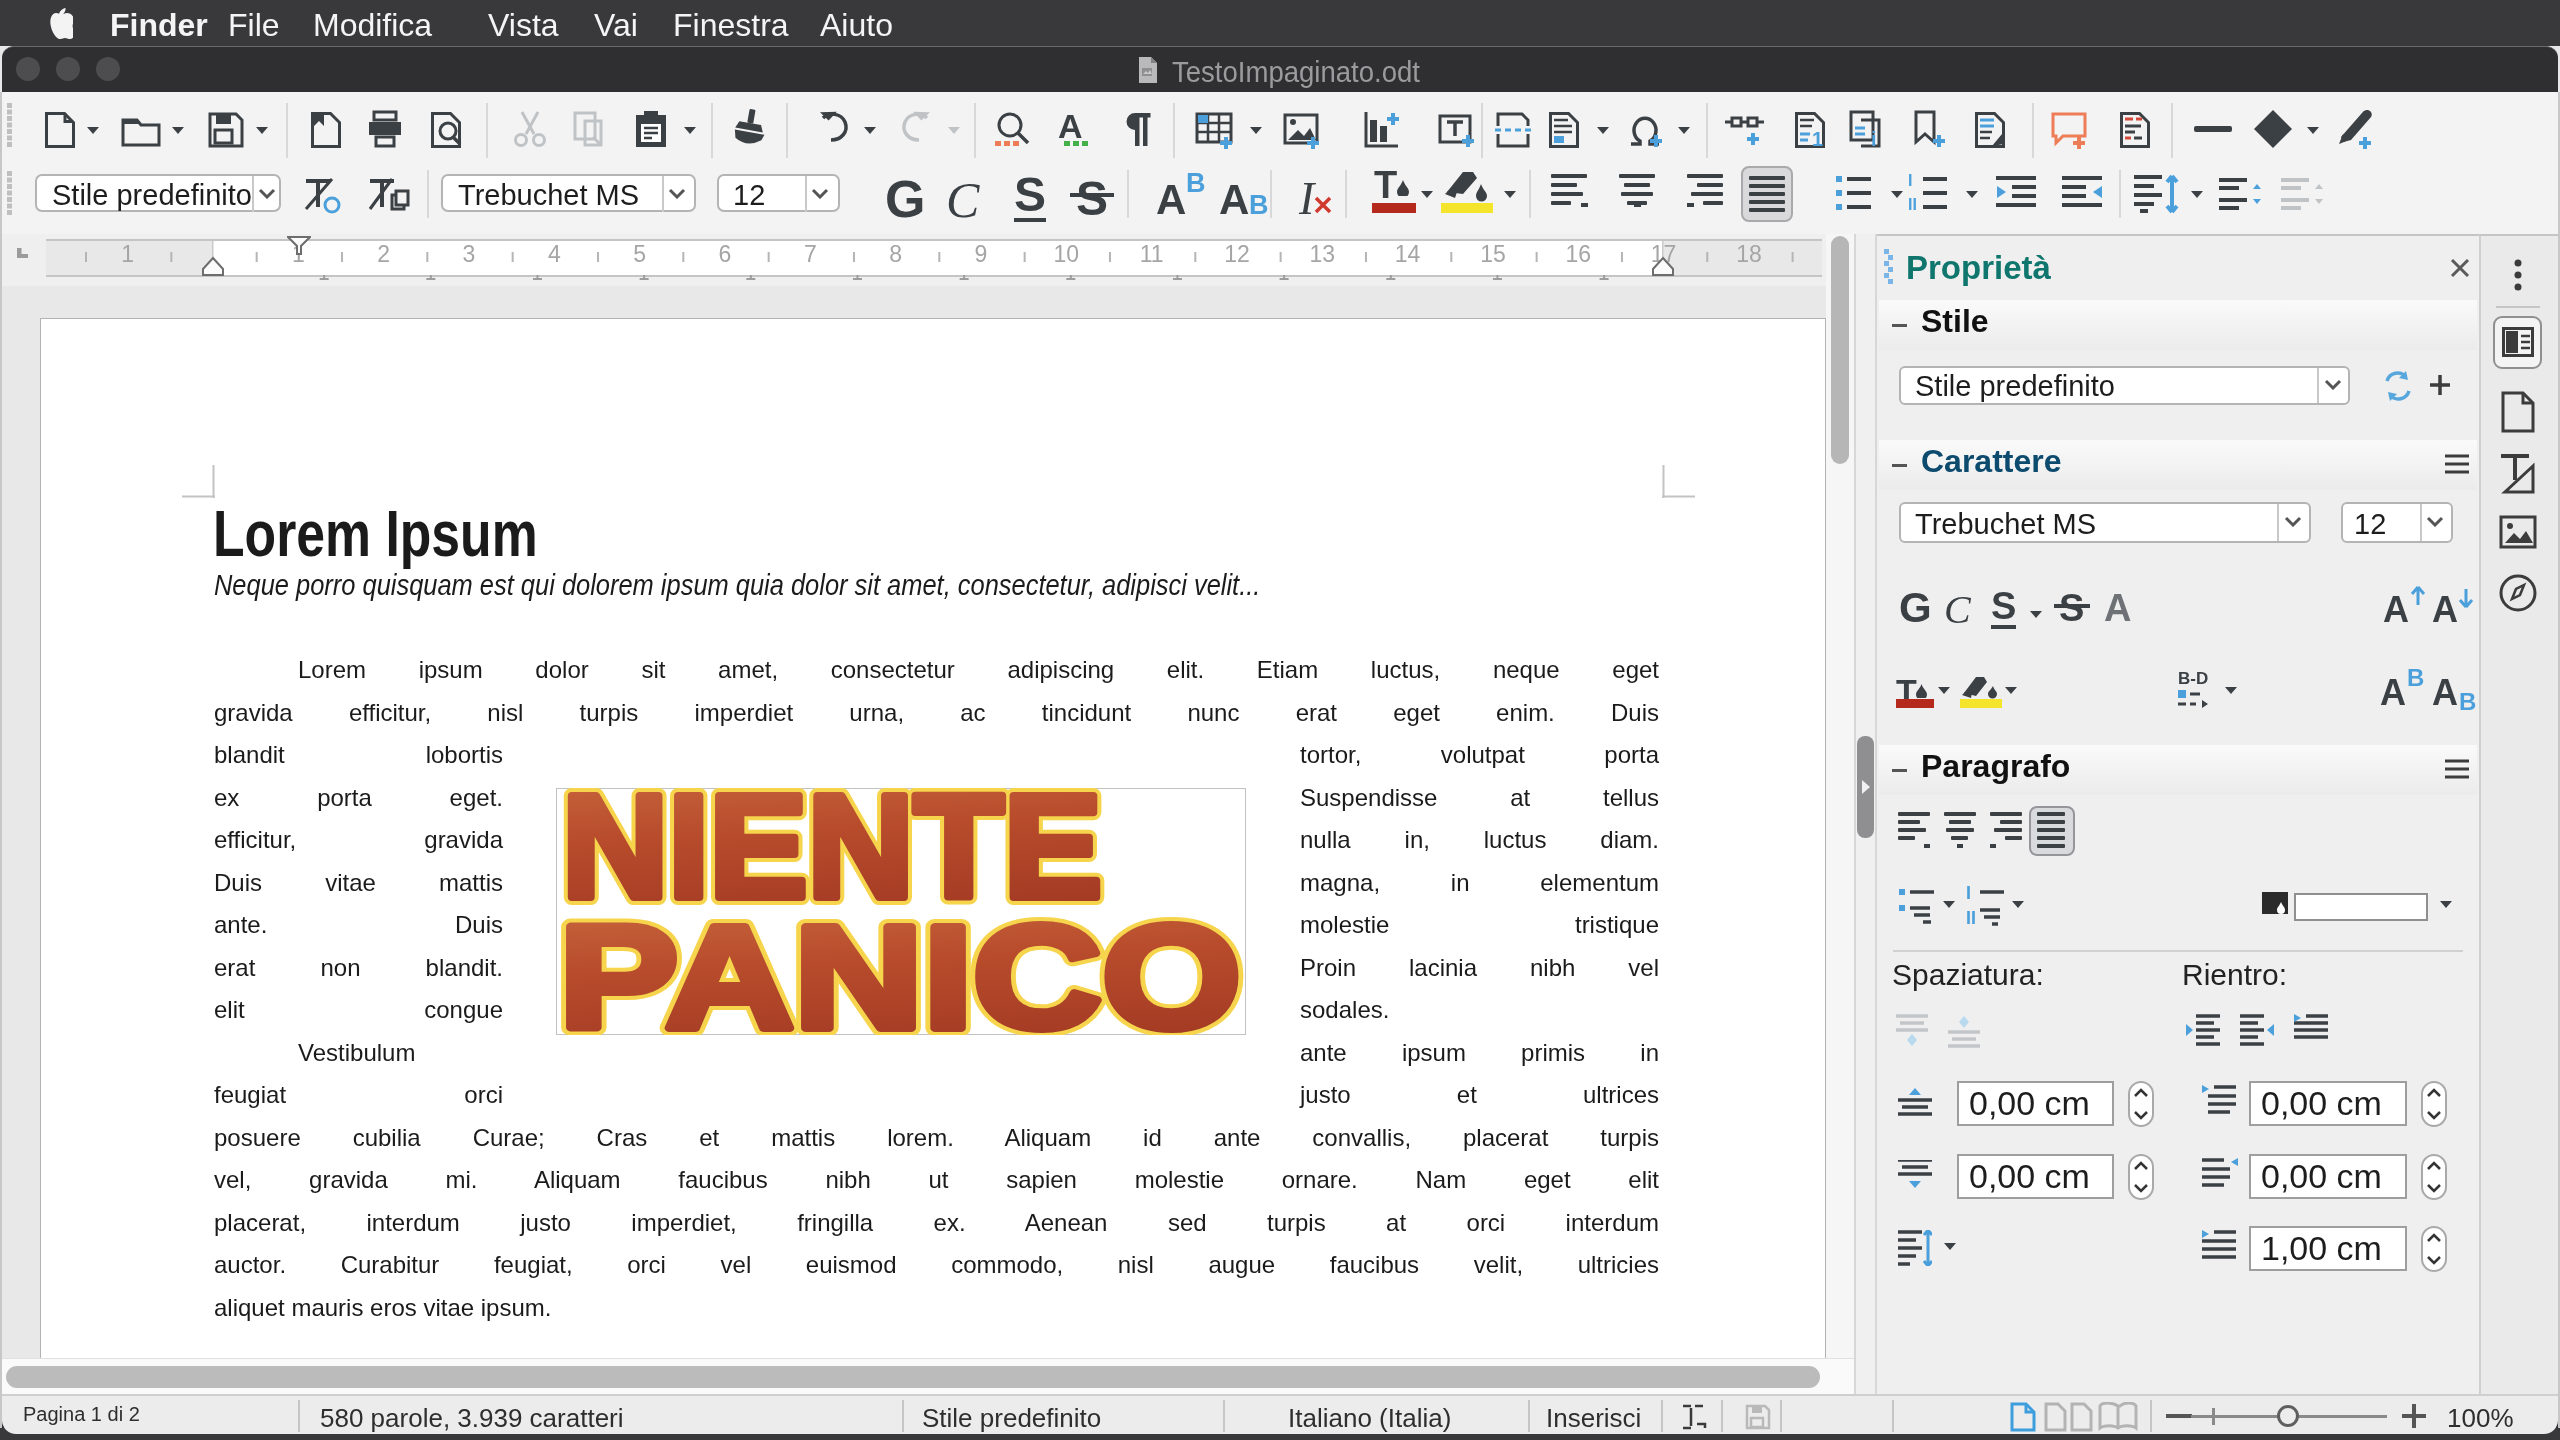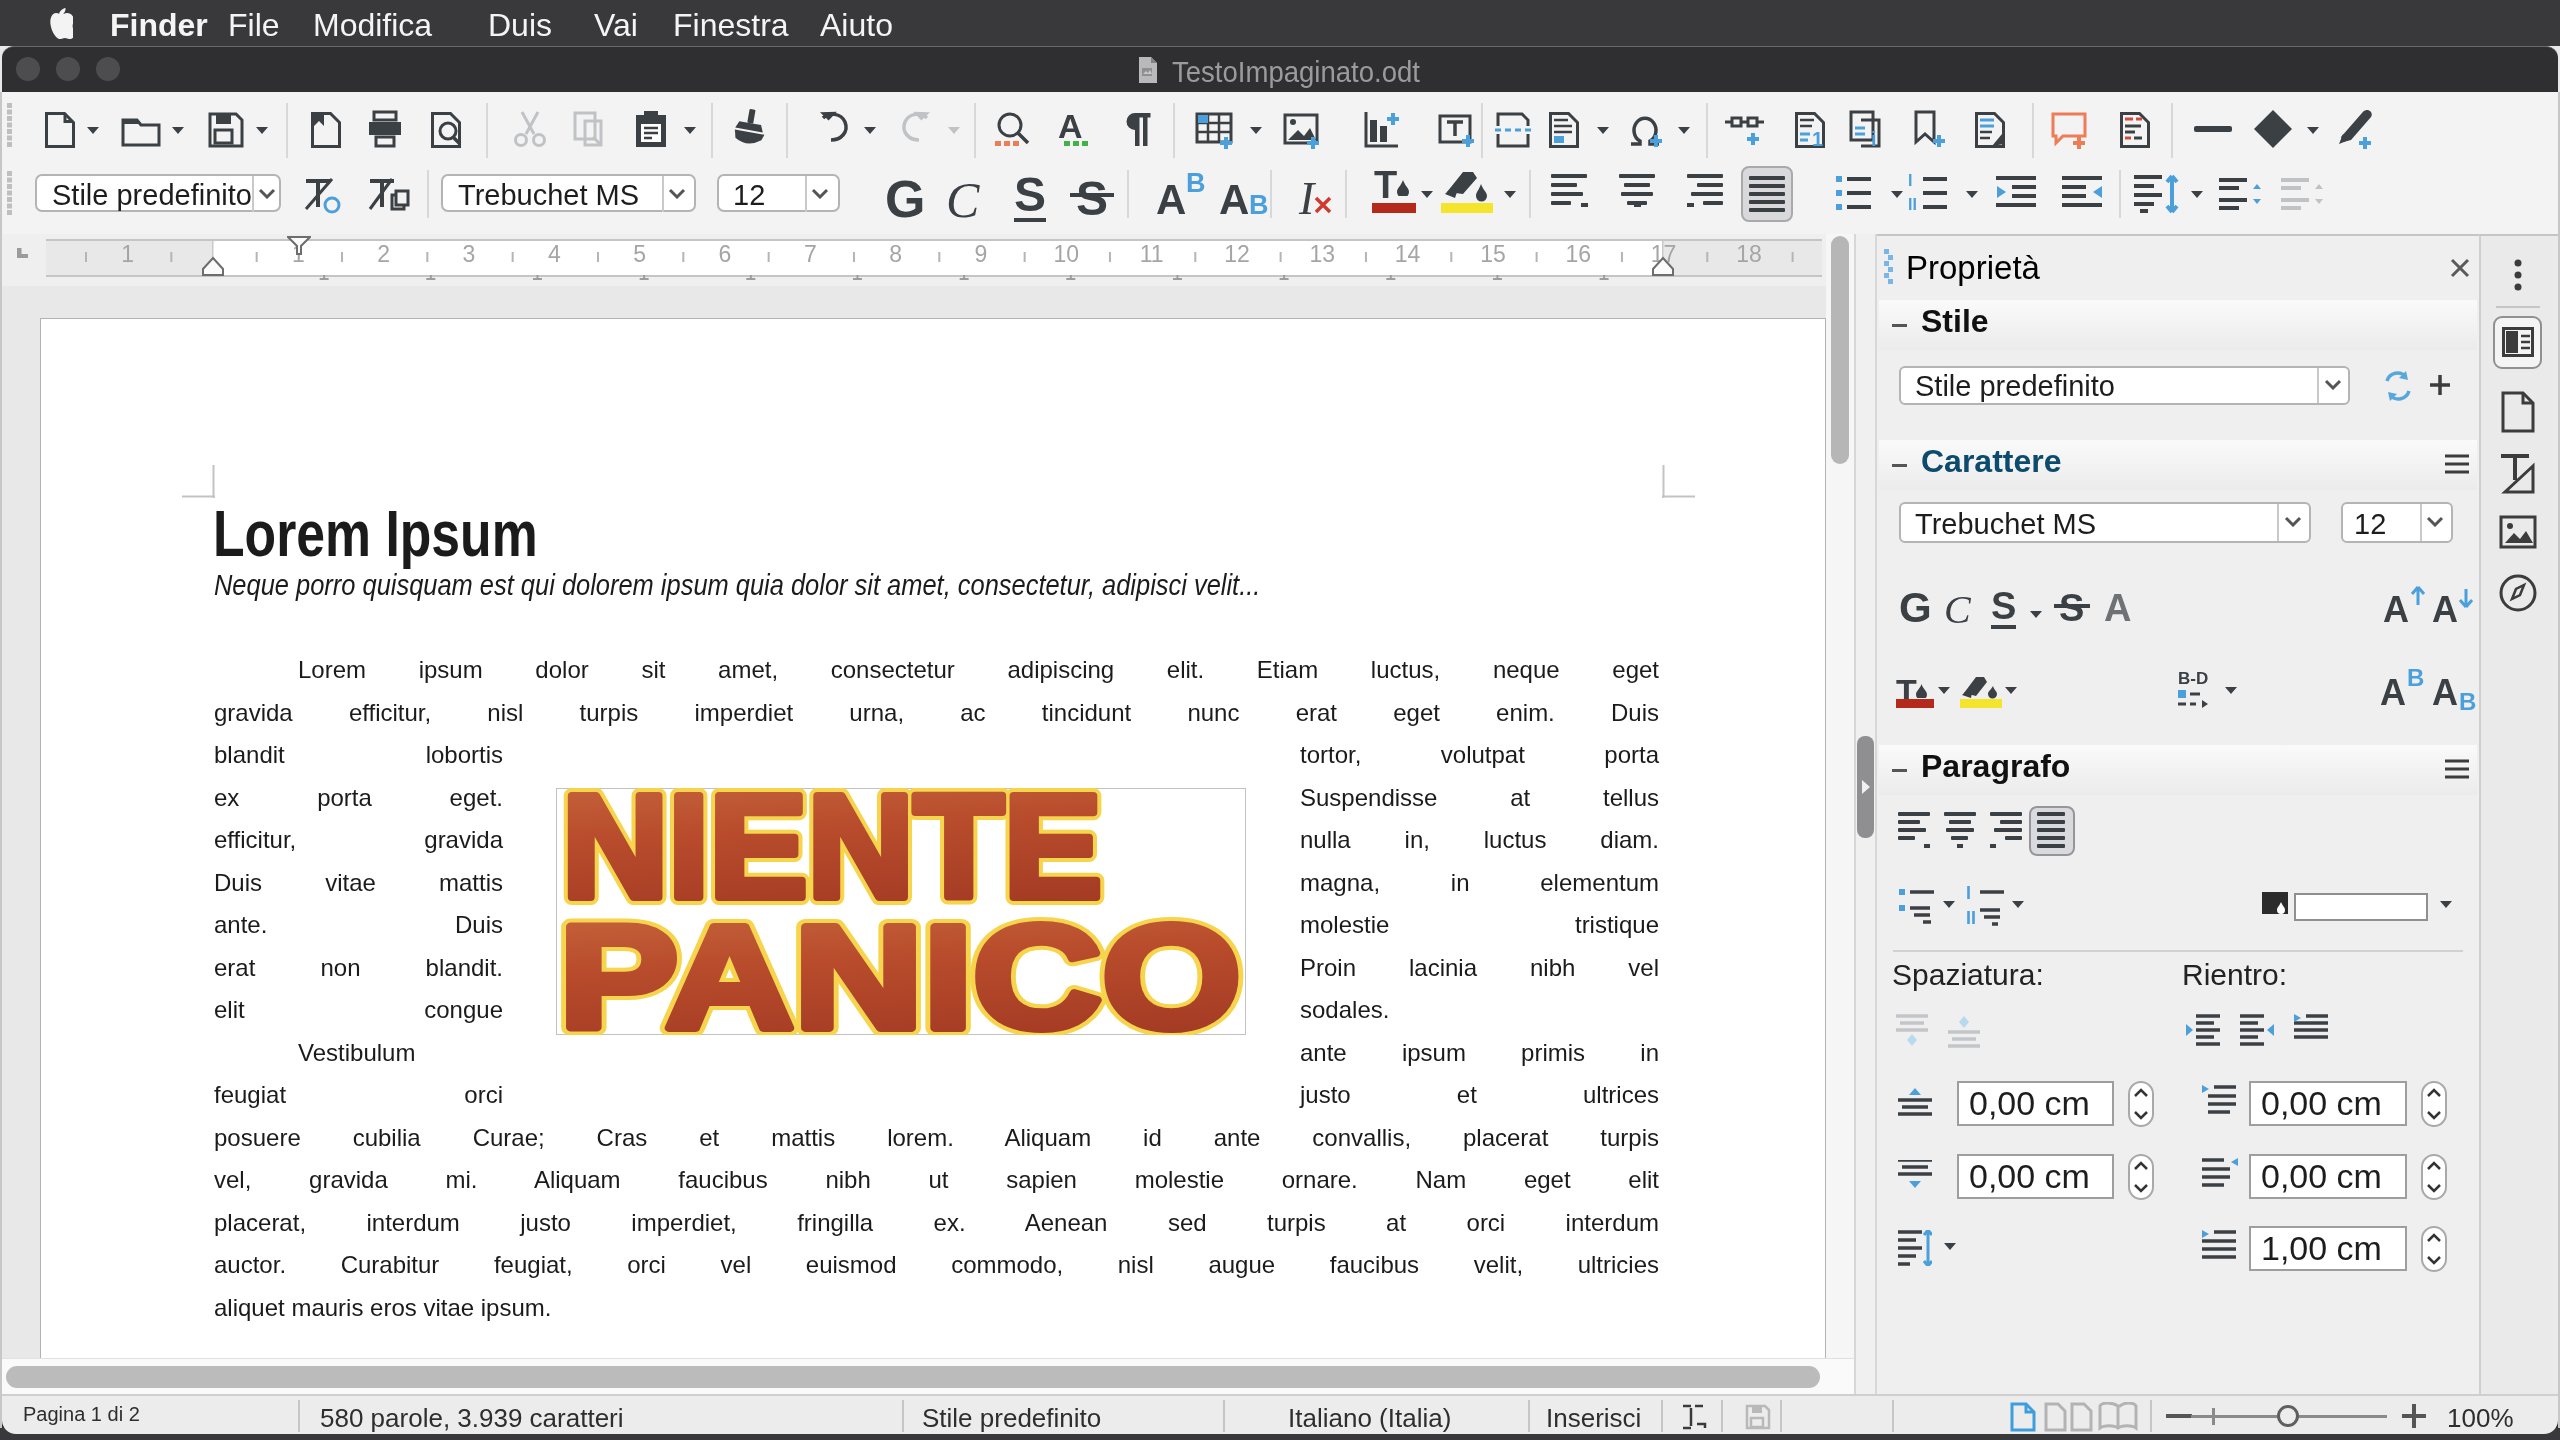--- a/index.html
+++ b/index.html
@@ -10,21 +10,21 @@
 .ctext{position:absolute;font-size:29px;color:#1d1d1d;white-space:nowrap}
 </style></head><body>
 <div class="abs" style="left:0;top:0;width:2560px;height:46px;background:#39383b"></div>
 <svg class="abs" style="left:50px;top:7px;" width="23" height="32" viewBox="0 0 23 32">
     <path d="M15.5 1.1 c0.3 1.9 -0.5 3.8 -1.6 5.2 -1.2 1.4 -3.1 2.5 -4.9 2.4 -0.3 -1.8 0.6 -3.7 1.7 -4.9 C11.9 2.4 13.9 1.3 15.5 1.1 Z" fill="#f4f3f4"></path>
     <path d="M20.6 9.3 c-1.4 -2 -3.6 -3.2 -5.7 -3.2 -2.6 0 -3.7 1.3 -5.5 1.3 -1.8 0 -3.2 -1.3 -5.4 -1.3 C1.7 6.1 -0.4 7.9 -1.3 10.7 c-1.8 5.5 0.8 13.7 4.4 18.2 1.3 1.5 2.8 3.3 4.7 3.2 1.9 0 2.7 -1.2 5 -1.2 2.3 0 2.9 1.2 5 1.2 2 0 3.3 -1.7 4.6 -3.3 1.4 -1.9 2 -3.7 2 -3.8 0 -0.1 -4 -1.5 -4 -6 0 -3.7 3.1 -5.5 3.2 -5.6 -0.3 -0.5 -0.5 -0.9 -1 -2.1 Z" fill="#f4f3f4" transform="translate(2.2,0)"></path>
   </svg>
 <div class="abs" style="left:110px;top:7px;font-size:32px;font-weight:700;color:#f5f4f5">Finder</div>
 <div class="abs" style="left:228px;top:7px;font-size:32px;font-weight:400;color:#f5f4f5">File</div>
 <div class="abs" style="left:313px;top:7px;font-size:32px;font-weight:400;color:#f5f4f5">Modifica</div>
-<div class="abs" style="left:488px;top:7px;font-size:32px;font-weight:400;color:#f5f4f5">Duis</div>
+<div class="abs" style="left:488px;top:7px;font-size:32px;font-weight:400;color:#f5f4f5">Vista</div>
 <div class="abs" style="left:594px;top:7px;font-size:32px;font-weight:400;color:#f5f4f5">Vai</div>
 <div class="abs" style="left:673px;top:7px;font-size:32px;font-weight:400;color:#f5f4f5">Finestra</div>
 <div class="abs" style="left:820px;top:7px;font-size:32px;font-weight:400;color:#f5f4f5">Aiuto</div>
 <div class="abs" style="left:2px;top:46px;width:2556px;height:1394px;background:#2f2e31;border-top:1px solid #69686b;border-radius:12px 12px 0 0"></div>
 <div class="abs" style="left:0;top:92px;width:2px;height:1348px;background:#c7c6c9"></div>
 <div class="abs" style="left:2558px;top:92px;width:2px;height:1348px;background:#c7c6c9"></div>
 <div class="abs" style="left:0px;top:1428px;width:2560px;height:12px;background:#39383b"></div>
 <div class="abs" style="left:16px;top:57px;width:24px;height:24px;border-radius:50%;background:#4d4c4f"></div>
 <div class="abs" style="left:56px;top:57px;width:24px;height:24px;border-radius:50%;background:#4d4c4f"></div>
 <div class="abs" style="left:96px;top:57px;width:24px;height:24px;border-radius:50%;background:#4d4c4f"></div>
@@ -519,21 +519,21 @@
   </svg>
 <div class="abs" style="left:1877px;top:234px;width:602px;height:1160px;background:#f0eff0;border-top:2px solid #c6c5c5"></div>
 <svg class="abs" style="left:1882px;top:249px;" width="12" height="36" viewBox="0 0 12 36">
     <rect x="2" y="0" width="5" height="5" fill="#79b5e6"></rect>
     <rect x="6" y="6" width="5" height="5" fill="#79b5e6"></rect>
     <rect x="2" y="12" width="5" height="5" fill="#79b5e6"></rect>
     <rect x="6" y="18" width="5" height="5" fill="#79b5e6"></rect>
     <rect x="2" y="24" width="5" height="5" fill="#79b5e6"></rect>
     <rect x="6" y="30" width="5" height="5" fill="#79b5e6"></rect>
   </svg>
-<div class="abs" style="left:1906px;top:249px;font-size:33px;font-weight:normal;color:#000000">Proprietà</div>
+<div class="abs" style="left:1906px;top:249px;font-size:33px;font-weight:bold;color:#0f766e">Proprietà</div>
 <svg class="abs" style="left:2450px;top:258px;" width="20" height="20" viewBox="0 0 20 20">
     <path d="M2 2 L18 18 M18 2 L2 18" stroke="#5a5a5a" stroke-width="3"></path>
   </svg>
 <div class="abs" style="left:1879px;top:300px;width:598px;height:50px;background:linear-gradient(#fafafa,#ebebeb)"></div>
 <div class="abs" style="left:1892px;top:324px;width:15px;height:3px;background:#555"></div>
 <div class="abs" style="left:1921px;top:303px;font-size:32px;font-weight:bold;color:#111">Stile</div>
 <div class="combo" style="left:1899px;top:366px;width:451px;height:39px;border-radius:6px"></div>
 <div class="ctext" style="left:1915px;top:370px">Stile predefinito</div>
 <div class="abs" style="left:2317px;top:368px;width:2px;height:35px;background:#c9c9c9"></div>
 <svg class="abs" style="left:2324px;top:379px;" width="18" height="11" viewBox="0 0 18 11">

